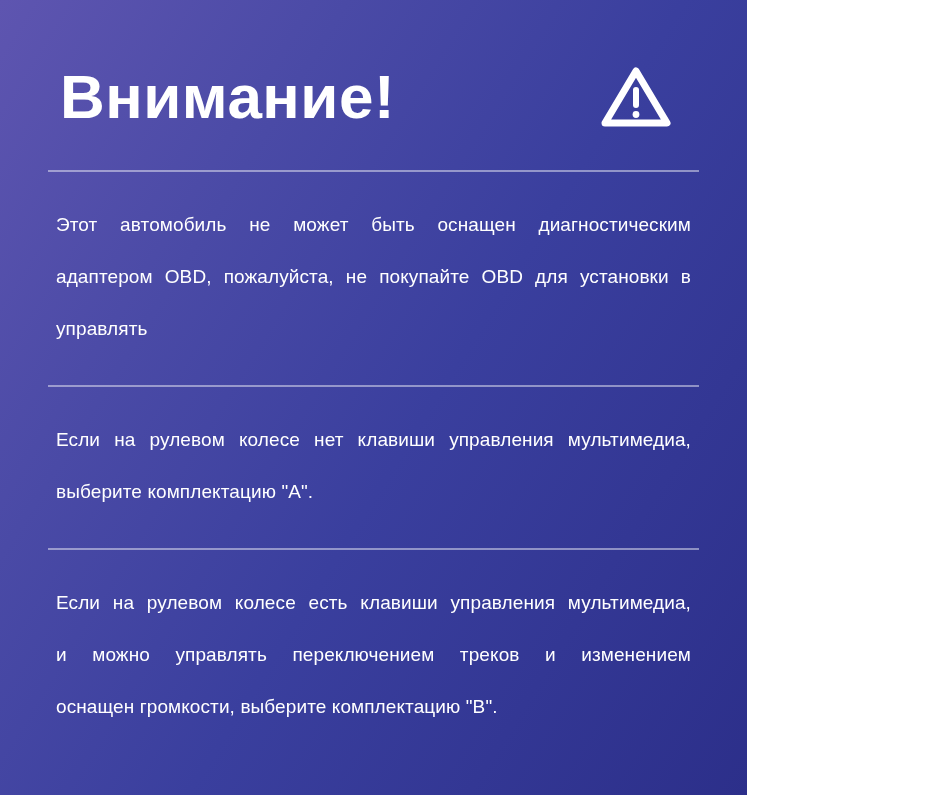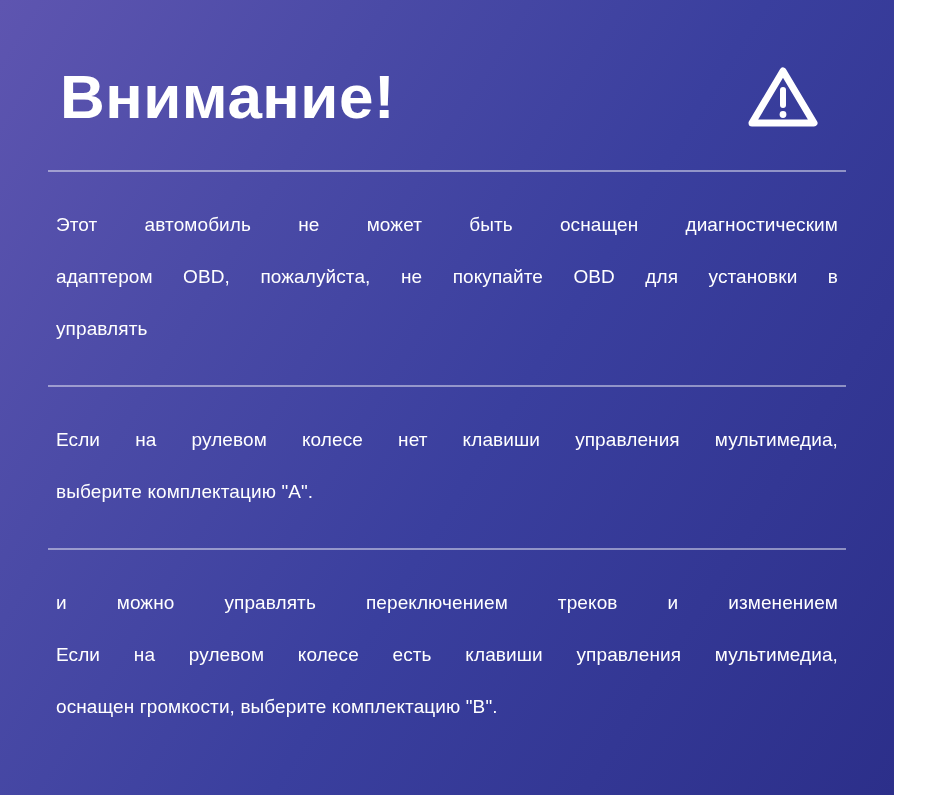--- a/index.html
+++ b/index.html
@@ -7,21 +7,21 @@
     padding: 0;
   }
   body {
     width: 930px;
     height: 795px;
     overflow: hidden;
     font-family: "Liberation Sans", sans-serif;
   }
   .card {
     box-sizing: border-box;
-    width: 894px;
+    width: 747px;
     height: 795px;
     padding: 62px 56px 0 56px;
     background: linear-gradient(122deg, #5e55b0 0%, #4a4aa6 28%, #3a3f9e 55%, #2c2f8a 100%);
     color: #ffffff;
   }
   .header-row {
     display: flex;
     align-items: center;
     justify-content: space-between;
     height: 70px;
@@ -89,19 +89,19 @@
         <div class="line">адаптером OBD, пожалуйста, не покупайте OBD для установки в</div>
         <div class="line last">управлять</div>
       </div>
       <hr class="divider">
       <div class="section">
         <div class="line">Если на рулевом колесе нет клавиши управления мультимедиа,</div>
         <div class="line last">выберите комплектацию "А".</div>
       </div>
       <hr class="divider">
       <div class="section">
+        <div class="line">Если на рулевом колесе есть клавиши управления мультимедиа,</div>
         <div class="line">и можно управлять переключением треков и изменением</div>
-        <div class="line">Если на рулевом колесе есть клавиши управления мультимедиа,</div>
         <div class="line last">оснащен громкости, выберите комплектацию "В".</div>
       </div>
     </div>
 
 </div>
 
 </body></html>

